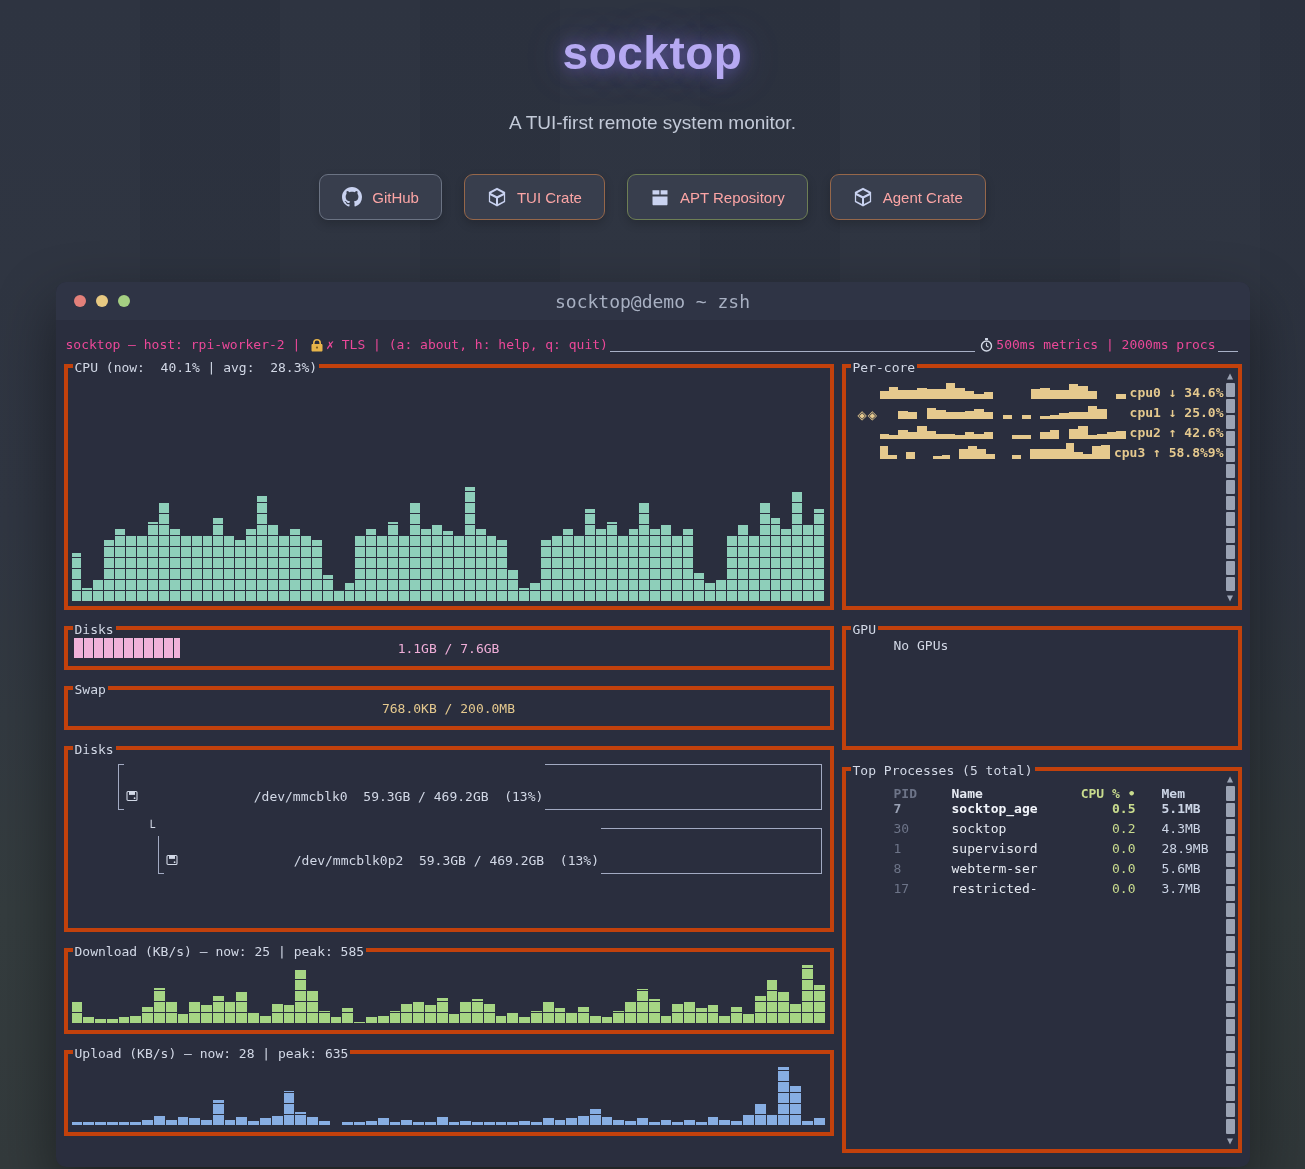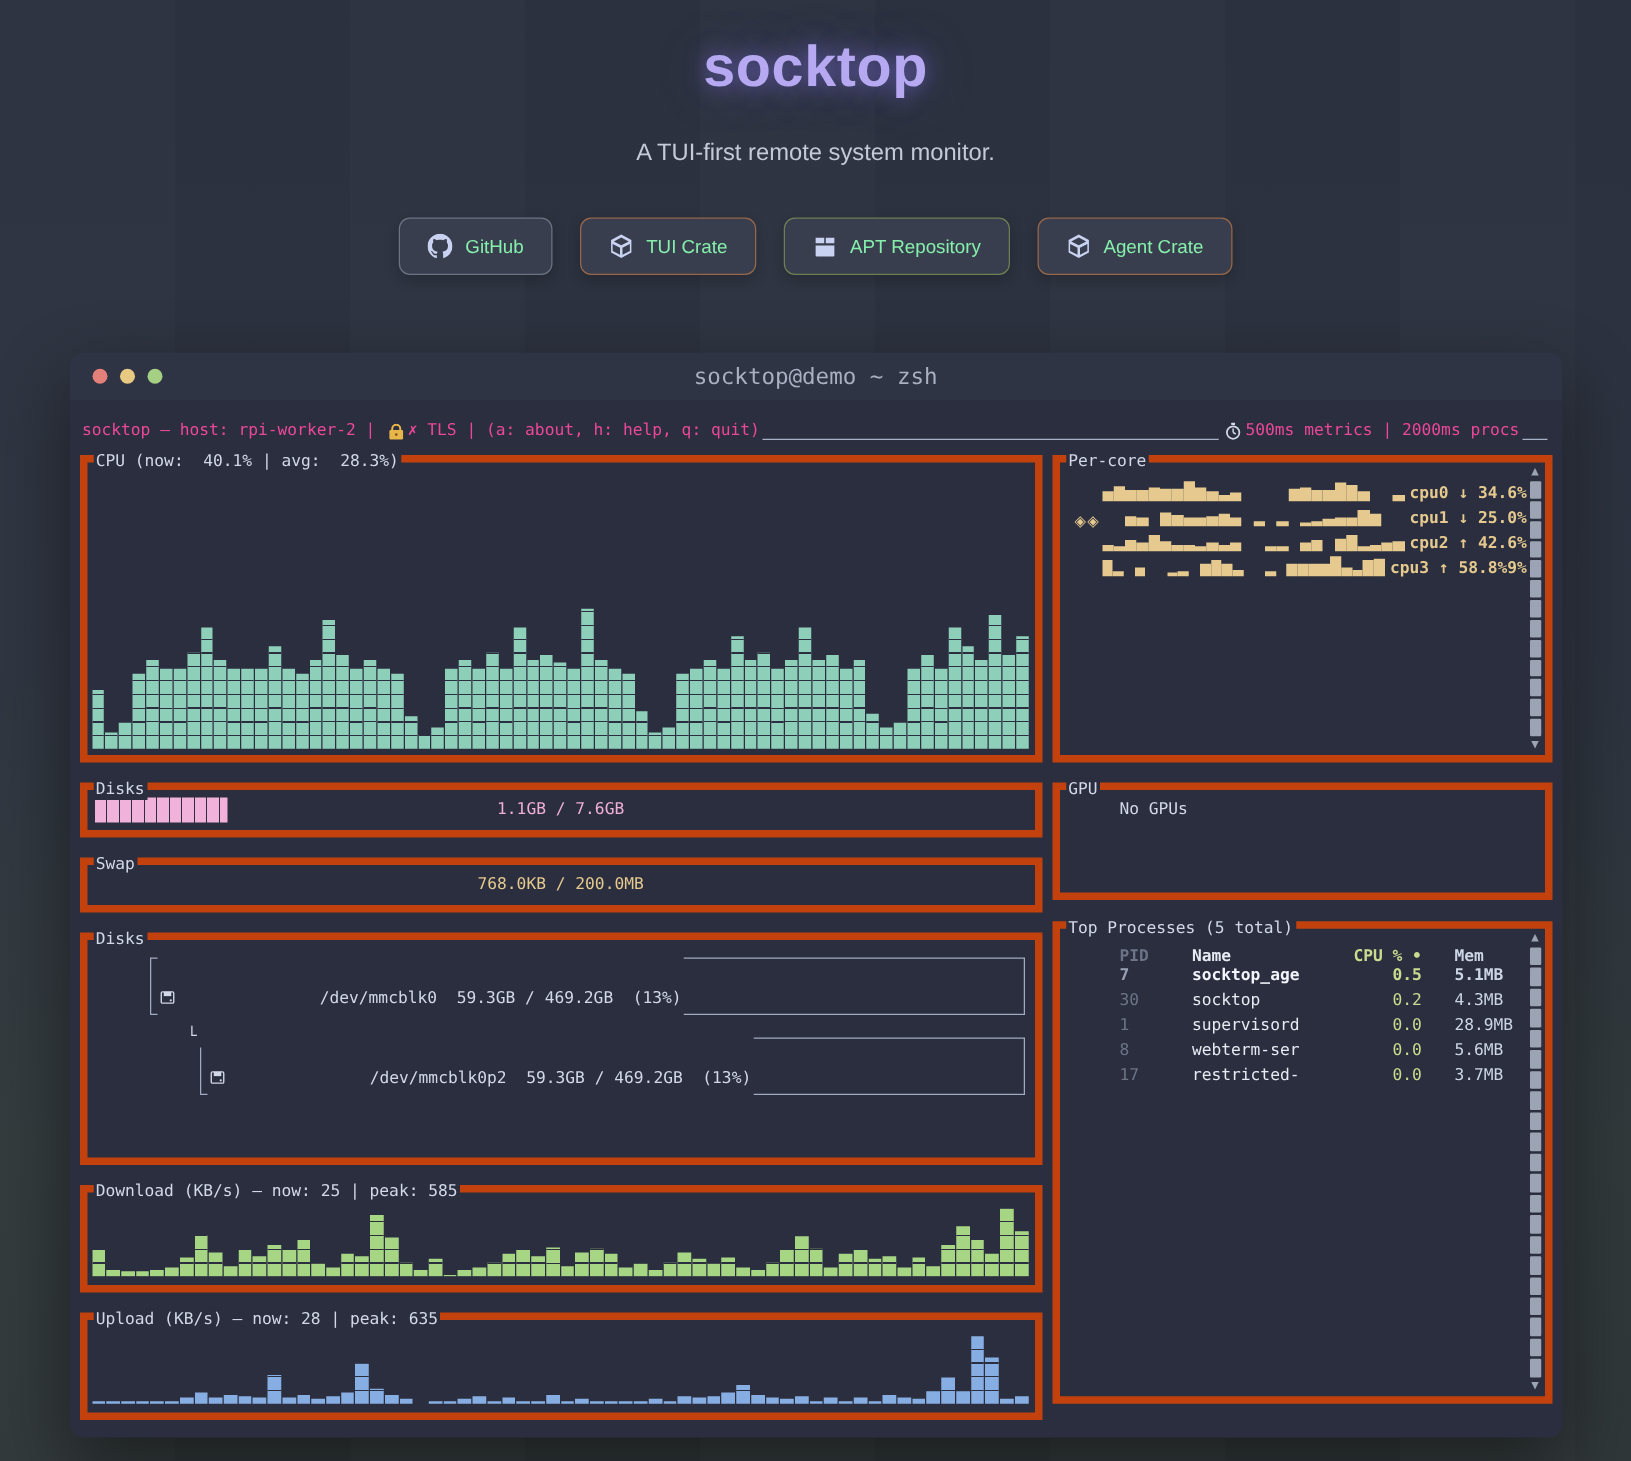--- a/index.html
+++ b/index.html
@@ -15,21 +15,21 @@
   .hero{ text-align:center; padding-top:26px; }
   .hero h1{
     font-size:46px; font-weight:bold; color:#b6a9f2; letter-spacing:.5px;
     text-shadow:0 0 18px rgba(145,125,255,.55), 0 0 46px rgba(145,125,255,.30);
   }
   .hero p{ margin-top:32px; font-size:19px; color:#c3cad8; }
   .btn-row{ display:flex; justify-content:center; gap:22px; margin-top:40px; }
   .btn{
     display:flex; align-items:center; gap:10px;
     background:#383e4d; border:1px solid #6b7383; border-radius:9px;
-    padding:12px 22px; font-size:15px; color:#86efac; cursor:pointer;
+    padding:12px 22px; font-size:15px; color:#fca5a5; cursor:pointer;
     box-shadow:0 4px 10px rgba(0,0,0,.18);
   }
   .bicon{ display:flex; align-items:center; }
   .bicon svg{ width:20px; height:20px; fill:#c9d2f0; }
   
   .term{
     width:1194px; margin:62px auto 0; border-radius:10px; overflow:hidden;
     background:#2a2e3e; box-shadow:0 24px 60px rgba(0,0,0,.45);
   }
   .tbar{ height:38px; background:#2f3445; display:flex; align-items:center; position:relative; }
@@ -45,21 +45,21 @@
   
   .sline{ display:flex; align-items:flex-end; height:20px; margin:2px 2px 0; white-space:pre; color:#ec4899; }
   .hline{ height:1px; background:#a8b0c6; flex:1; margin:0 2px; }
   .hline.end{ flex:0 0 20px; }
   .inline-icon{ display:inline-flex; margin:0 3px; }
   
   .cols{ display:flex; gap:8px; align-items:flex-start; }
   .col-l{ flex:1; min-width:0; }
   .col-r{ width:400px; flex:none; }
   
-  .panel{ position:relative; border:6px solid #c2410c; margin-top:16px;padding-left:40px; }
+  .panel{ position:relative; border:4px solid #c2410c; margin-top:16px;padding-left:40px; }
   .panel.first{ margin-top:12px; }
   .ptitle{
     position:absolute; top:-9px; left:5px; background:#2a2e3e; padding:0 2px;
     color:#d2d8e6; white-space:pre; line-height:17px; z-index:3; display:inline-flex; align-items:center; gap:3px;
   }
   .ptitle.right{ left:auto; right:22px; }
   
   .chart{ position:absolute; left:4px; right:4px; bottom:5px; top:14px; display:flex; align-items:flex-end; }
   .bar{ flex:1; margin-right:1px; border-radius:0;
         background-image:repeating-linear-gradient(to top, rgba(42,46,62,0) 0 10px, #2a2e3e 10px 11px); }
@@ -91,21 +91,21 @@
   .pc-row{ display:flex; align-items:flex-end; height:20px; margin-bottom:0; }
   .pc-spark{ flex:1; display:flex; align-items:flex-end; height:18px; margin:0 4px 1px 28px; }
   .pc-spark .bar{ margin-right:0; }
   .pc-label{ font-weight:bold; color:#e5c98e; white-space:pre; overflow:visible; }
   .pc-glyphs{ position:absolute; left:12px; top:40px; color:#e5c98e; font-family:"DejaVu Sans", sans-serif; font-size:12px; letter-spacing:1px; z-index:2; }
   
   .vscroll{ position:absolute; top:2px; bottom:2px; right:2px; width:11px; display:flex; flex-direction:column; align-items:center; z-index:1; }
   .vscroll .arr{ color:#9ba3b4; font-size:10px; line-height:12px; flex:none; }
   .vscroll .blk{ width:9px; flex:1; background:#9ba3b4; margin:1px 0; border-radius:1px; }
   
-  .gpu-p{ height:94px; }
+  .gpu-p{ height:124px; }
   .gpu-text{ padding:8px 8px; color:#d2d8e6; }
   
   .procs-p{ height:386px; margin-top:17px; }
   .pgrid{ display:grid; grid-template-columns:58px 126px 84px 112px 1fr; padding:0 20px 0 8px; height:20px; align-items:center; }
   .phead{ margin-top:7px; color:#7fcfb4; font-weight:bold; }
   .phead .c-cpu{ text-align:left; }
   .prow{ color:#ccd5e6; }
   .c-pid{ color:#6d7488; }
   .c-name{ color:#e6eaf2; }
   .c-cpu{ color:#c9dc8e; padding-right:26px; text-align:right; }

